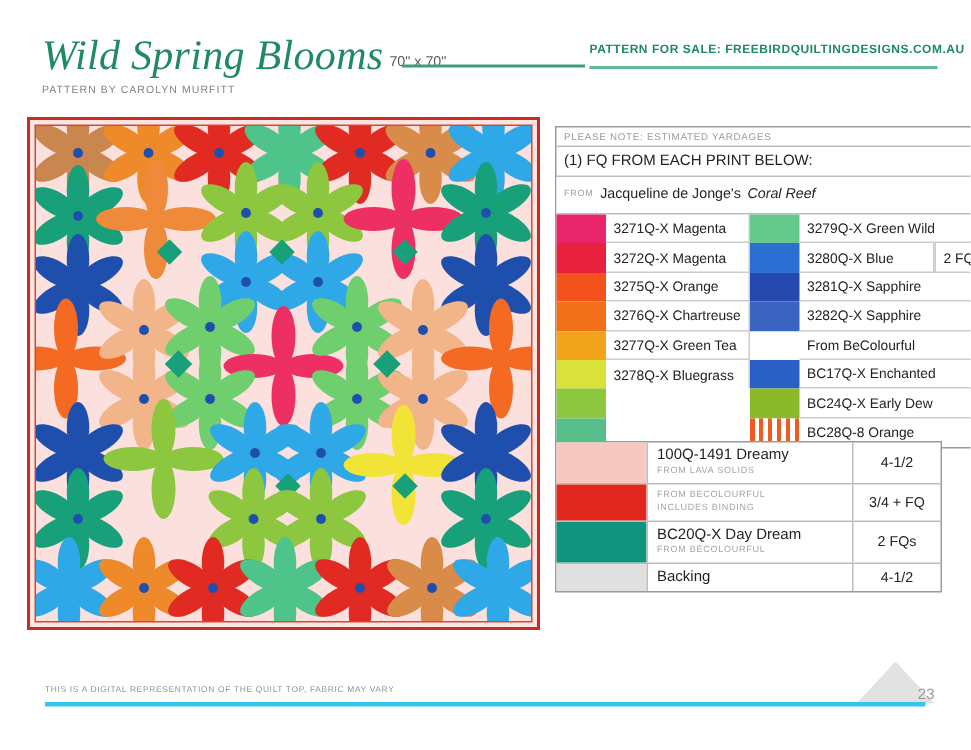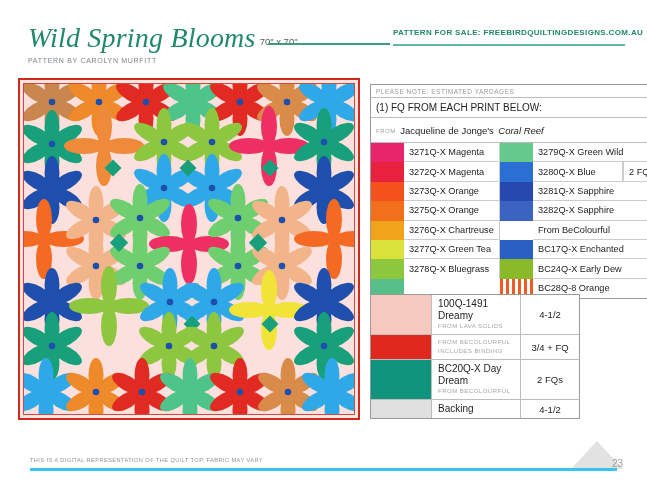--- a/index.html
+++ b/index.html
@@ -79,21 +79,21 @@
   }
   .quilt-canvas { position: absolute; inset: 0; }
 
   
   .tbl {
     position: absolute;
     border: 1px solid #9a9a9a;
     background: #fff;
   }
   .tbl-top { left: 370px; top: 84px; width: 290px; }
-  .tbl-bot { left: 370px; top: 294px; width: 210px; }
+  .tbl-bot { left: 370px; top: 294px; width: 258px; }
 
   .note-row {
     font-size: 6.5px;
     letter-spacing: 0.5px;
     color: #9b9b9b;
     padding: 3px 5px 2px 5px;
     border-bottom: 1px solid #bdbdbd;
   }
   .fq-row {
     font-size: 10px;
@@ -446,21 +446,20 @@
         <div class="sw" style="background:#f3701a"></div>
         <div class="sw" style="background:#f2a31c"></div>
         <div class="sw" style="background:#d9e23a"></div>
         <div class="sw" style="background:#8dc63f"></div>
         <div class="sw last" style="background:#57bf8a"></div>
       </div>
 
       <div class="col col-llab">
         <div class="cell">3271Q-X Magenta</div>
         <div class="cell">3272Q-X Magenta</div>
-        <div class="cell">3273Q-X Orange</div>
         <div class="cell">3275Q-X Orange</div>
         <div class="cell">3276Q-X Chartreuse</div>
         <div class="cell">3277Q-X Green Tea</div>
         <div class="cell last">3278Q-X Bluegrass</div>
       </div>
 
       <div class="col col-rsw">
         <div class="sw" style="background:#64c98a"></div>
         <div class="sw" style="background:#2a6fd1"></div>
         <div class="sw" style="background:#2748ae"></div>

